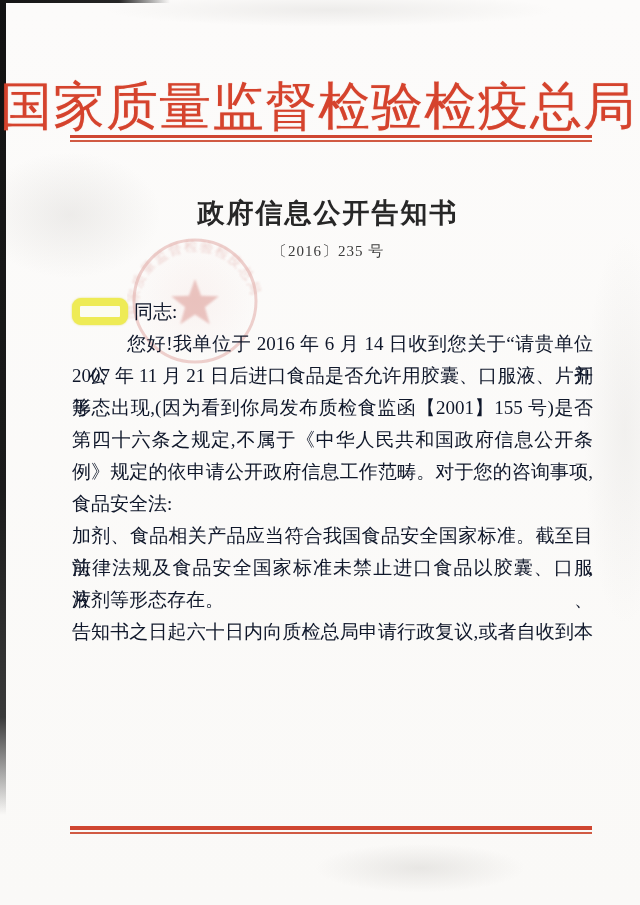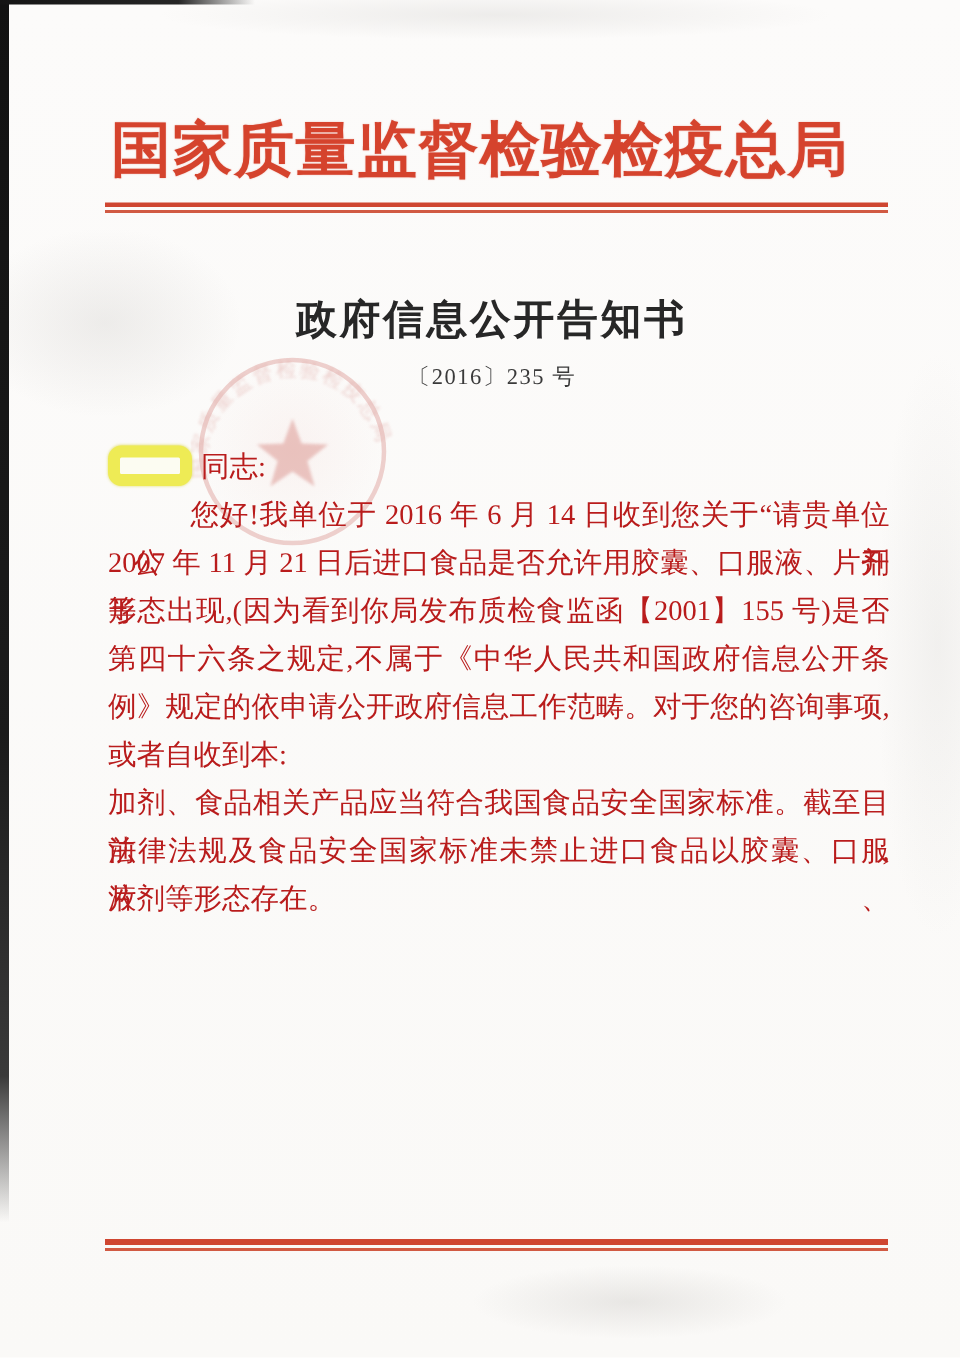--- a/index.html
+++ b/index.html
@@ -16,43 +16,43 @@
   }
   .scan-edge-left{
     position:absolute;left:0;top:0;width:6px;height:815px;
     background:linear-gradient(to bottom,#121212 0%,#1b1b1b 60%,#3a3a3a 88%,rgba(60,60,60,0) 100%);
   }
   .scan-edge-top{
     position:absolute;left:0;top:0;height:3px;width:170px;
     background:linear-gradient(to right,#141414 0%,#262626 70%,rgba(40,40,40,0) 100%);
   }
   .agency-header{
-    position:absolute;top:72px;left:0;width:640px;text-align:center;
-    font-size:40px;font-weight:bold;letter-spacing:1px;color:#d5432d;
+    position:absolute;top:72px;left:0;width:640px;
+    font-size:52px;font-weight:normal;letter-spacing:1px;color:#d5432d;
     text-shadow:0 0 1px rgba(213,67,45,.45);
   }
   .rule{position:absolute;left:70px;width:522px;}
   .rule .thick{height:3px;background:#cf4631;}
   .rule .gap{height:2px;}
   .rule .thin{height:2px;background:#d15a43;}
   .rule-header{top:135px;}
   .rule-footer{top:826px;}
   .rule-footer .thick{height:4px;}
   .doc-title{
     position:absolute;top:195px;left:0;width:656px;text-align:center;
     font-size:27px;font-weight:bold;letter-spacing:2px;color:#272727;
   }
   .doc-number{
     position:absolute;top:242px;left:0;width:656px;text-align:center;
     font-size:15px;letter-spacing:1px;color:#3a3a3a;
   }
   .seal{position:absolute;left:127px;top:233px;width:136px;height:136px;opacity:.72;filter:blur(.4px);}
   .body-text{
     position:absolute;left:72px;top:296px;width:521px;
-    font-size:19px;color:#b91c1c;
+    font-size:19px;color:#0f172a;
   }
   .line{height:32px;line-height:32px;overflow:visible;}
   .line.j{text-align:justify;text-align-last:justify;}
   .line.ind{text-indent:2em;margin-left:17px;}
   .redaction{
     display:inline-block;width:40px;height:11px;border:8px solid #eeeb55;
     background:#fcfcf2;border-radius:9px;vertical-align:-7px;margin-right:6px;
     box-shadow:0 0 2px rgba(220,215,70,.8);
   }
 </style>
@@ -89,23 +89,24 @@
 
 <div class="body-text">
   <div class="line">
     <span class="redaction"></span><span>同志:</span>
   </div>
 <div class="line j ind">您好!我单位于 2016 年 6 月 14 日收到您关于“请贵单位公开</div>
     <div class="line j">2007 年 11 月 21 日后进口食品是否允许用胶囊、口服液、片剂等</div>
     <div class="line j">形态出现,(因为看到你局发布质检食监函【2001】155 号)是否</div>
     <div class="line j">第四十六条之规定,不属于《中华人民共和国政府信息公开条</div>
     <div class="line j">例》规定的依申请公开政府信息工作范畴。对于您的咨询事项,</div>
-    <div class="line">或者自收到本:</div>
+    <div class="line">食品安全法:</div>
     <div class="line j">加剂、食品相关产品应当符合我国食品安全国家标准。截至目前,</div>
     <div class="line j">法律法规及食品安全国家标准未禁止进口食品以胶囊、口服液、</div>
     <div class="line">片剂等形态存在。</div>
+    <div class="line j">告知书之日起六十日内向质检总局申请行政复议,或者自收到本</div>
   </div>
 
 <div class="rule rule-footer">
   <div class="thick"></div>
     <div class="gap"></div>
     <div class="thin"></div>
 </div>
 
 </body></html>

